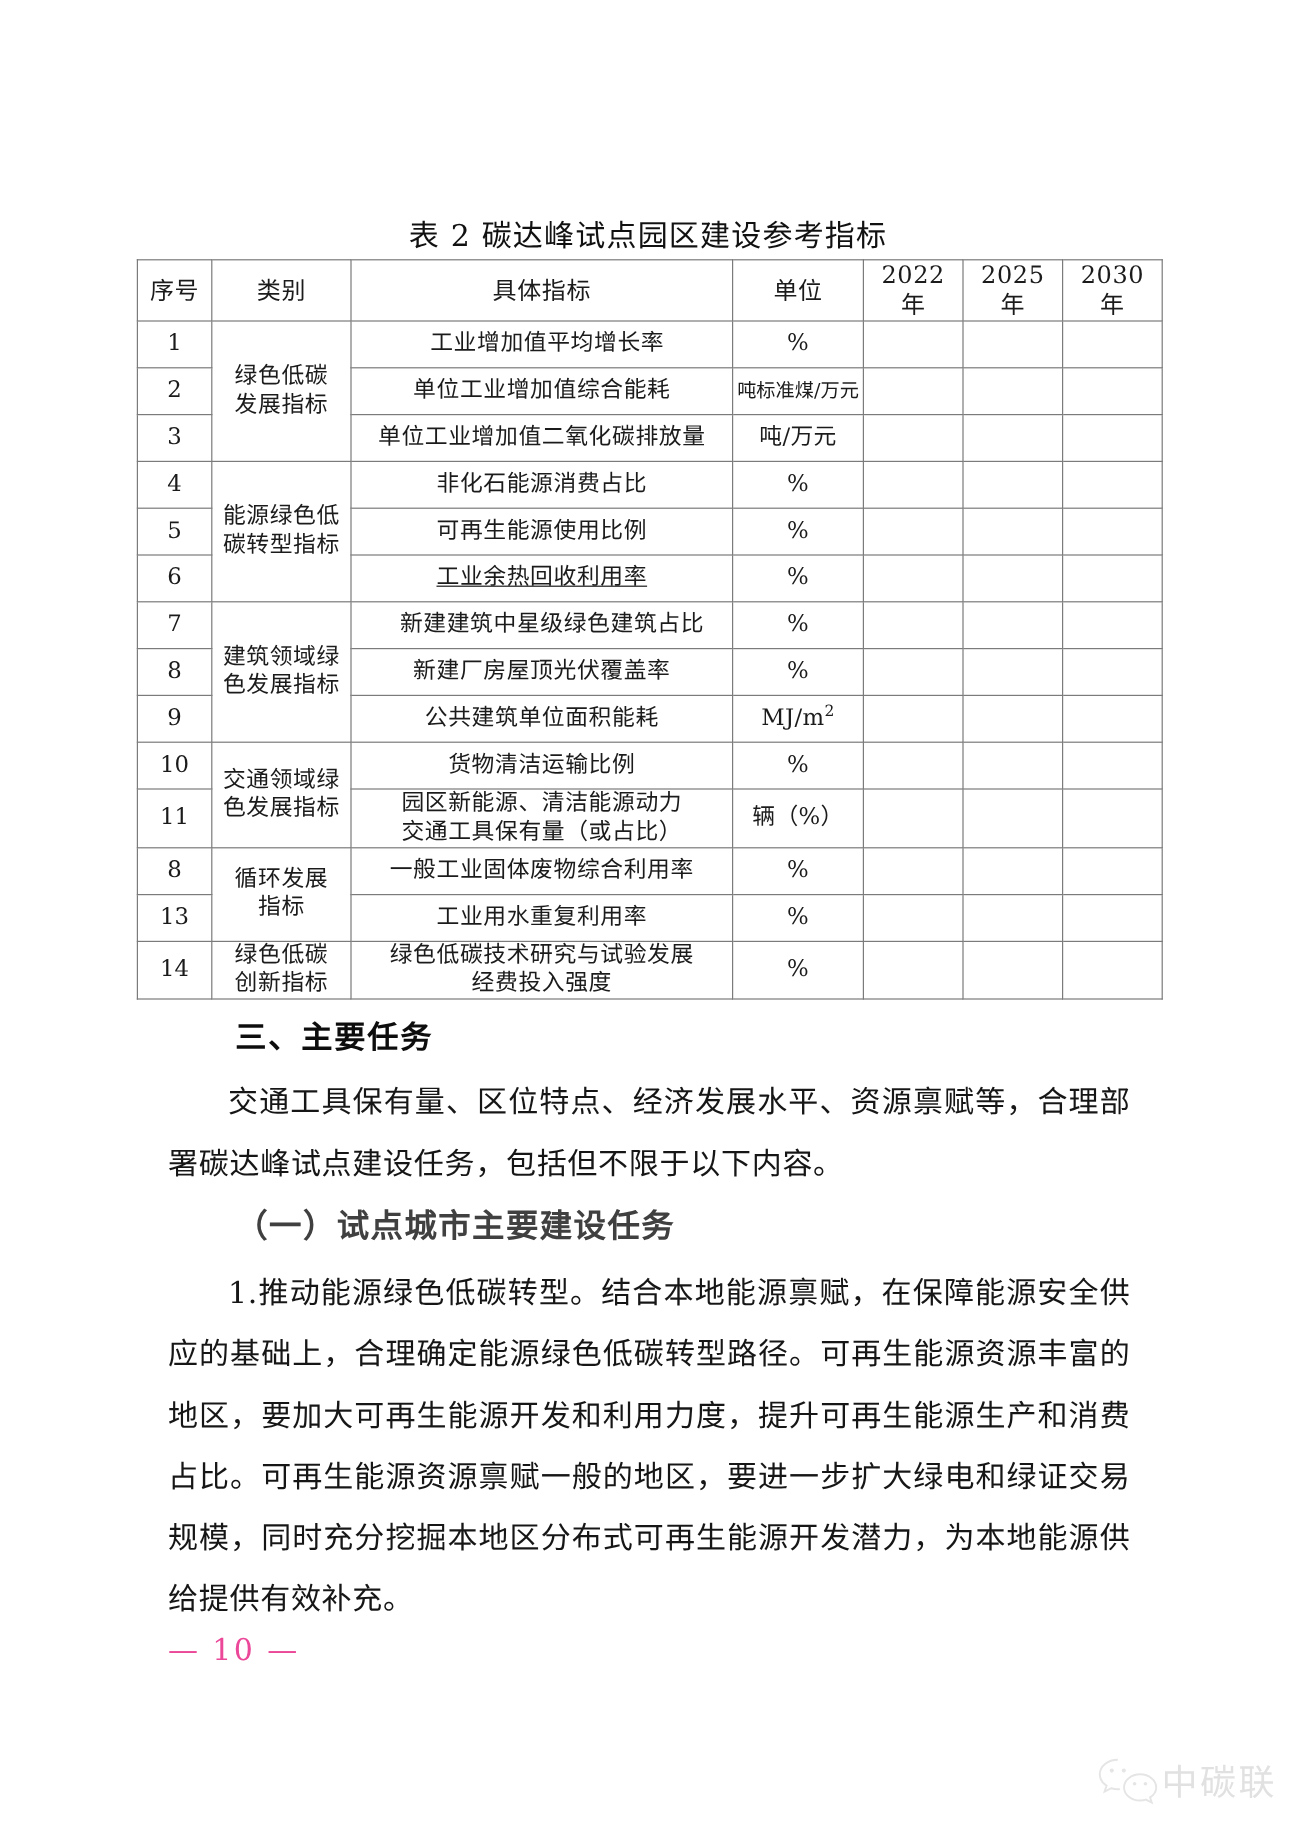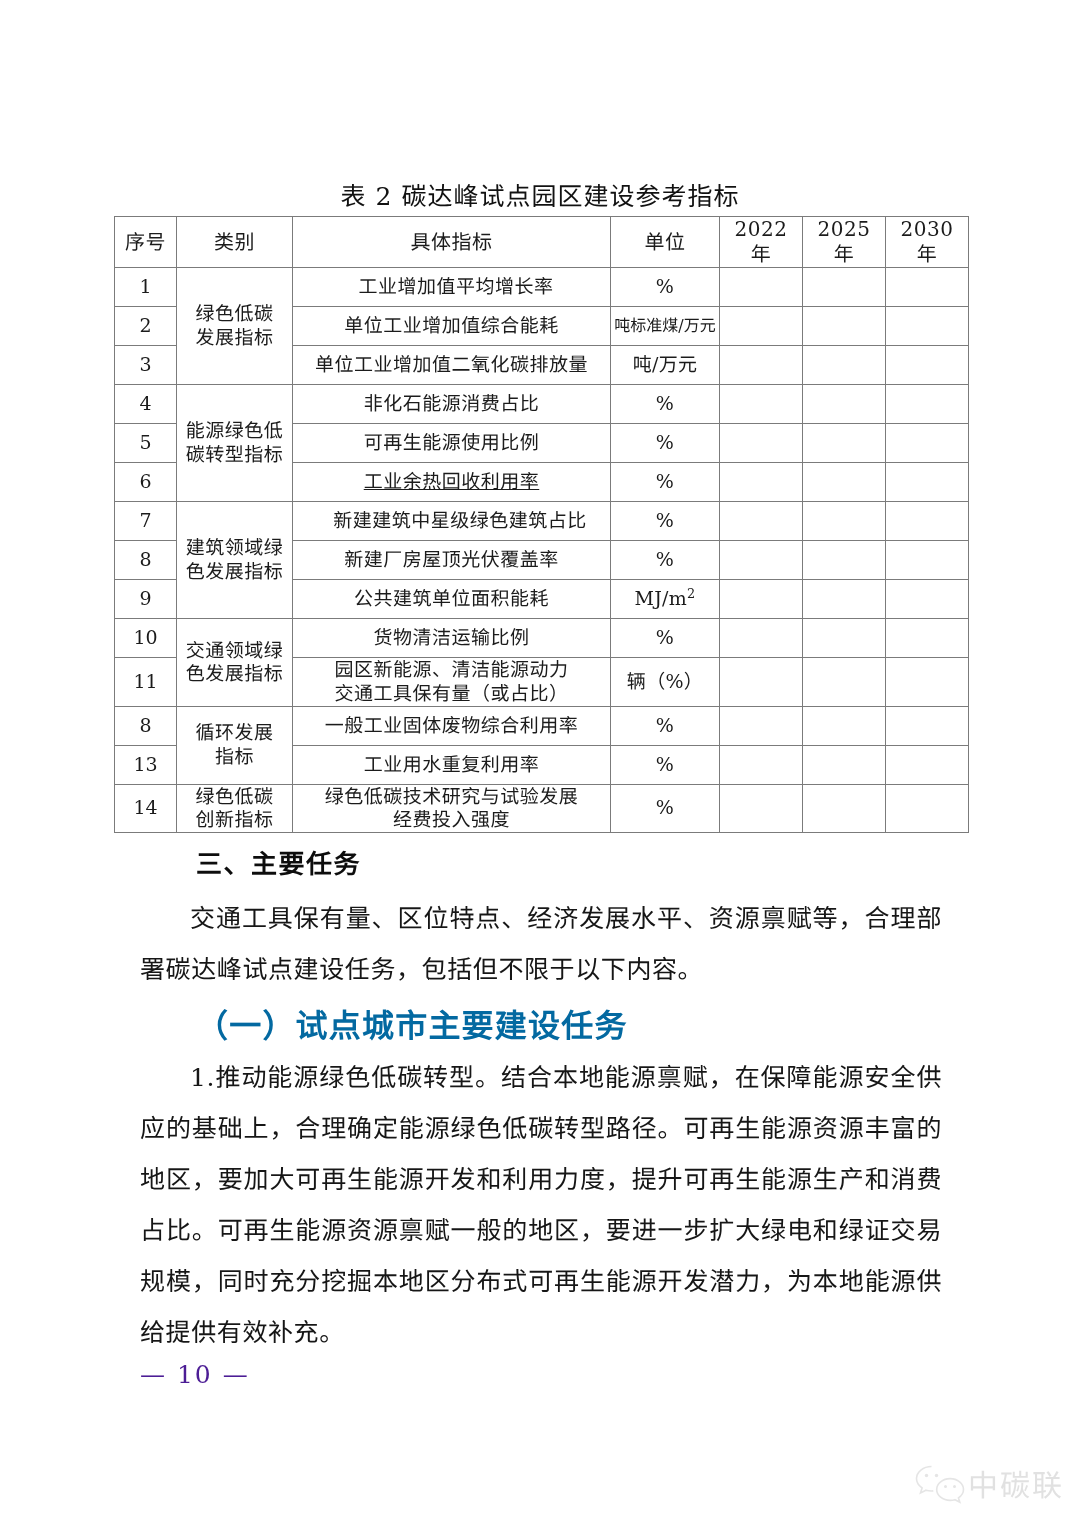--- a/index.html
+++ b/index.html
@@ -99,35 +99,35 @@
     letter-spacing:0.6px;
     text-align:justify;
     text-justify:inter-ideograph;
     color:#161616;
   }
   .para.p1{ top:893px; text-indent:2em; }
   .h3{
     position:absolute;
     left:196px;
     top:1000px;
-    font-size:32px;
+    font-size:27px;
     font-weight:700;
     letter-spacing:1.2px;
     font-family:"DejaVu Sans","Liberation Sans",sans-serif;
-    color:#0369a1;
+    color:#404040;
   }
   .para.p2{ top:1052px; text-indent:2em; }
 
   .pagenum{
     position:absolute;
     left:140px;
     top:1360px;
     font-size:25px;
     letter-spacing:2px;
-    color:#4c1d95;
+    color:#ec4899;
   }
 
   
   .watermark{
     position:absolute;
     right:16px;
     bottom:22px;
     display:flex;
     align-items:center;
     gap:2px;

